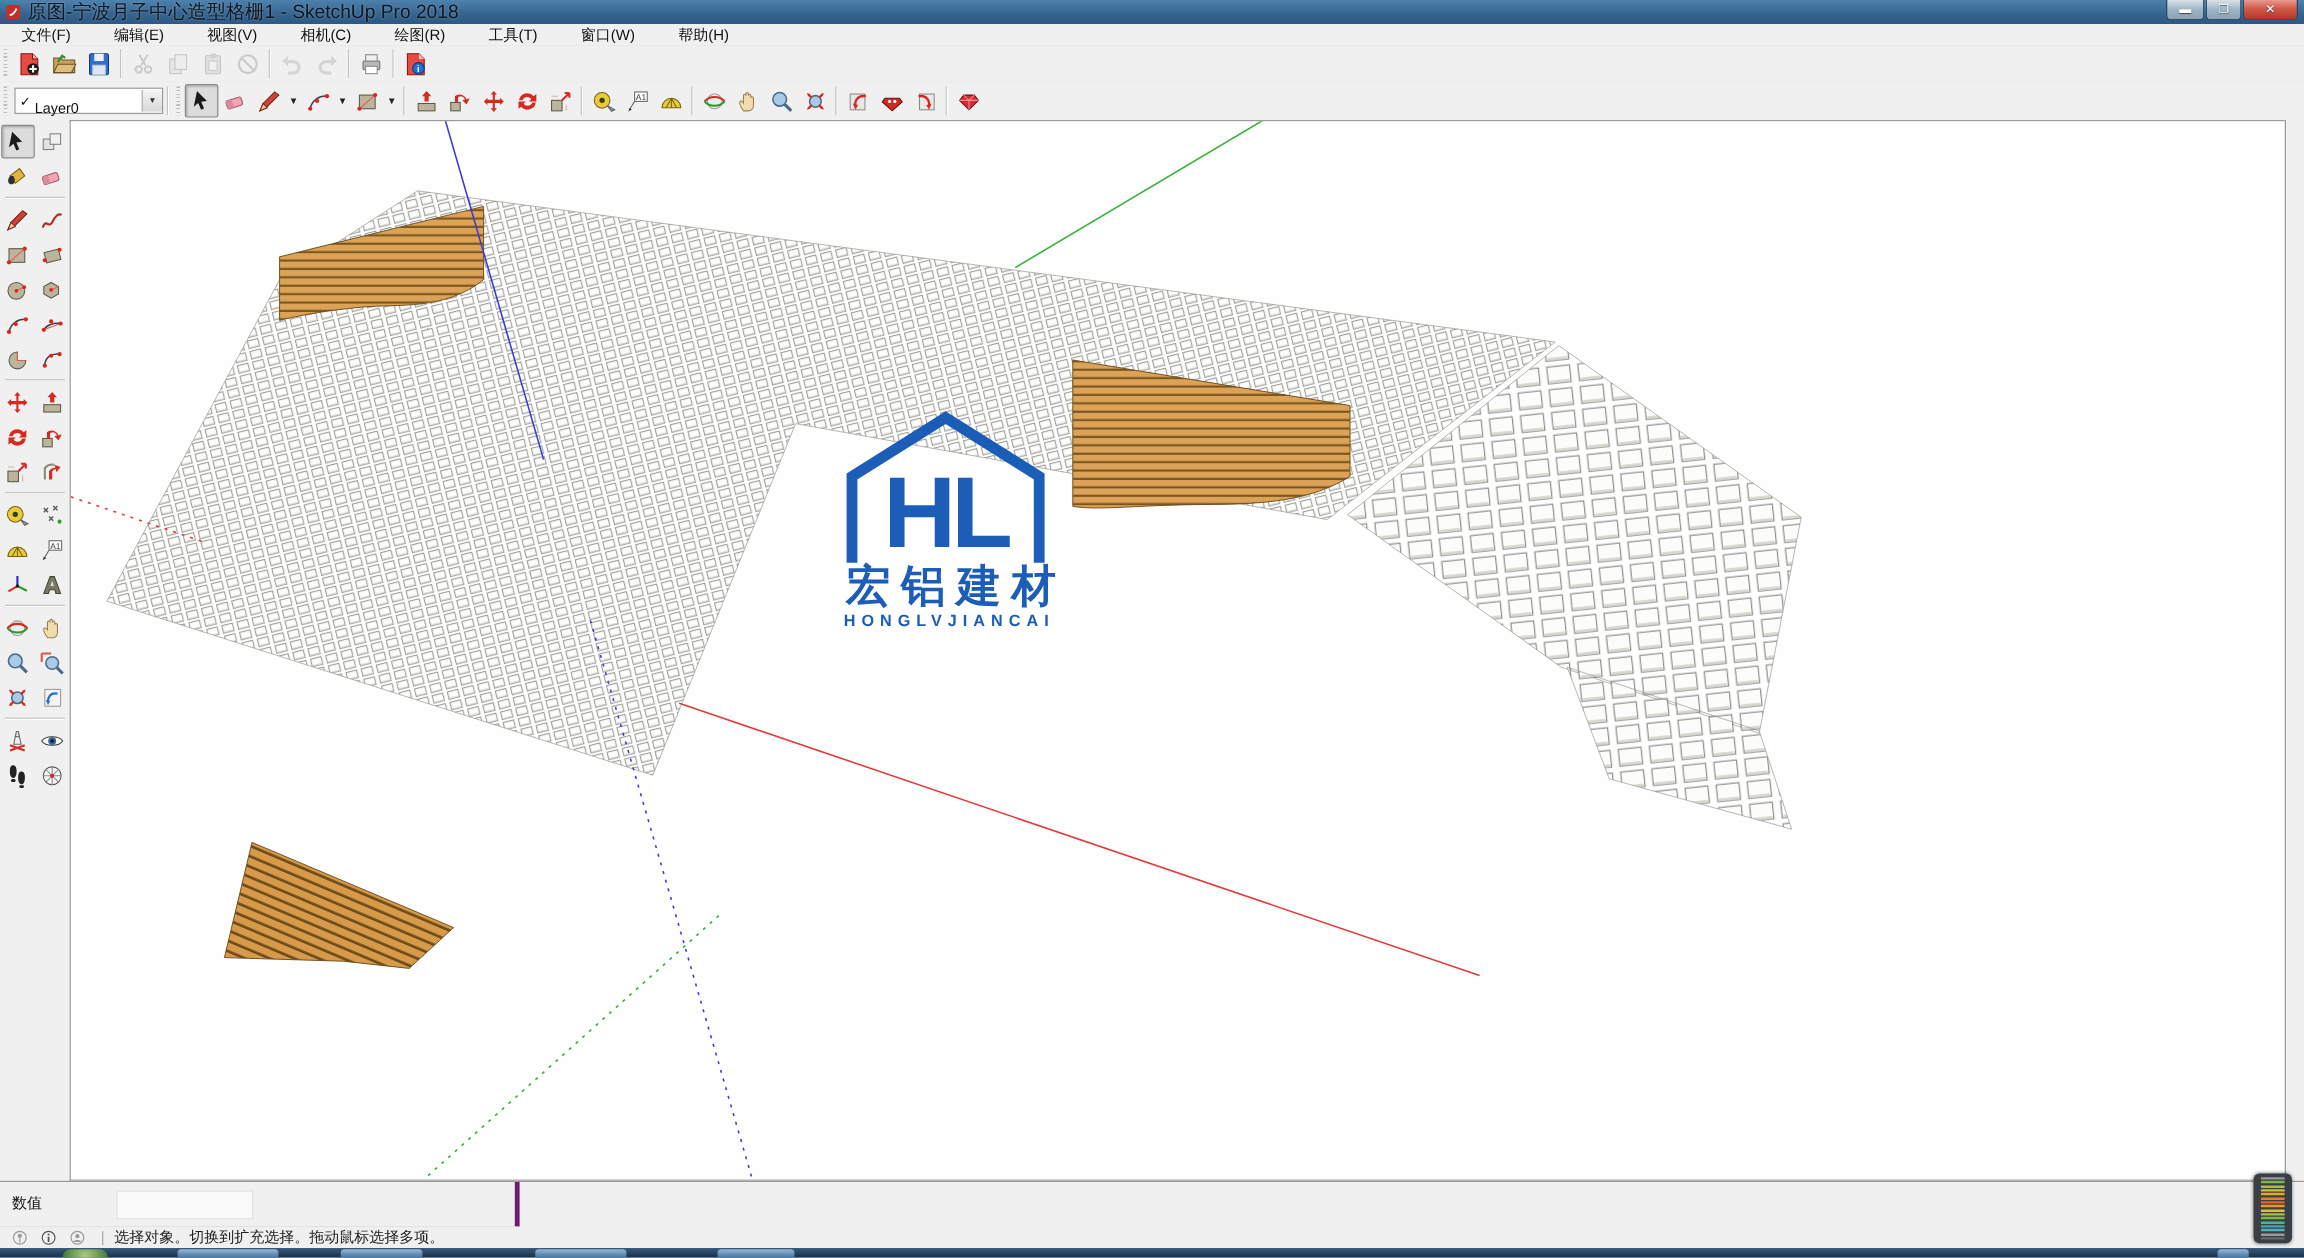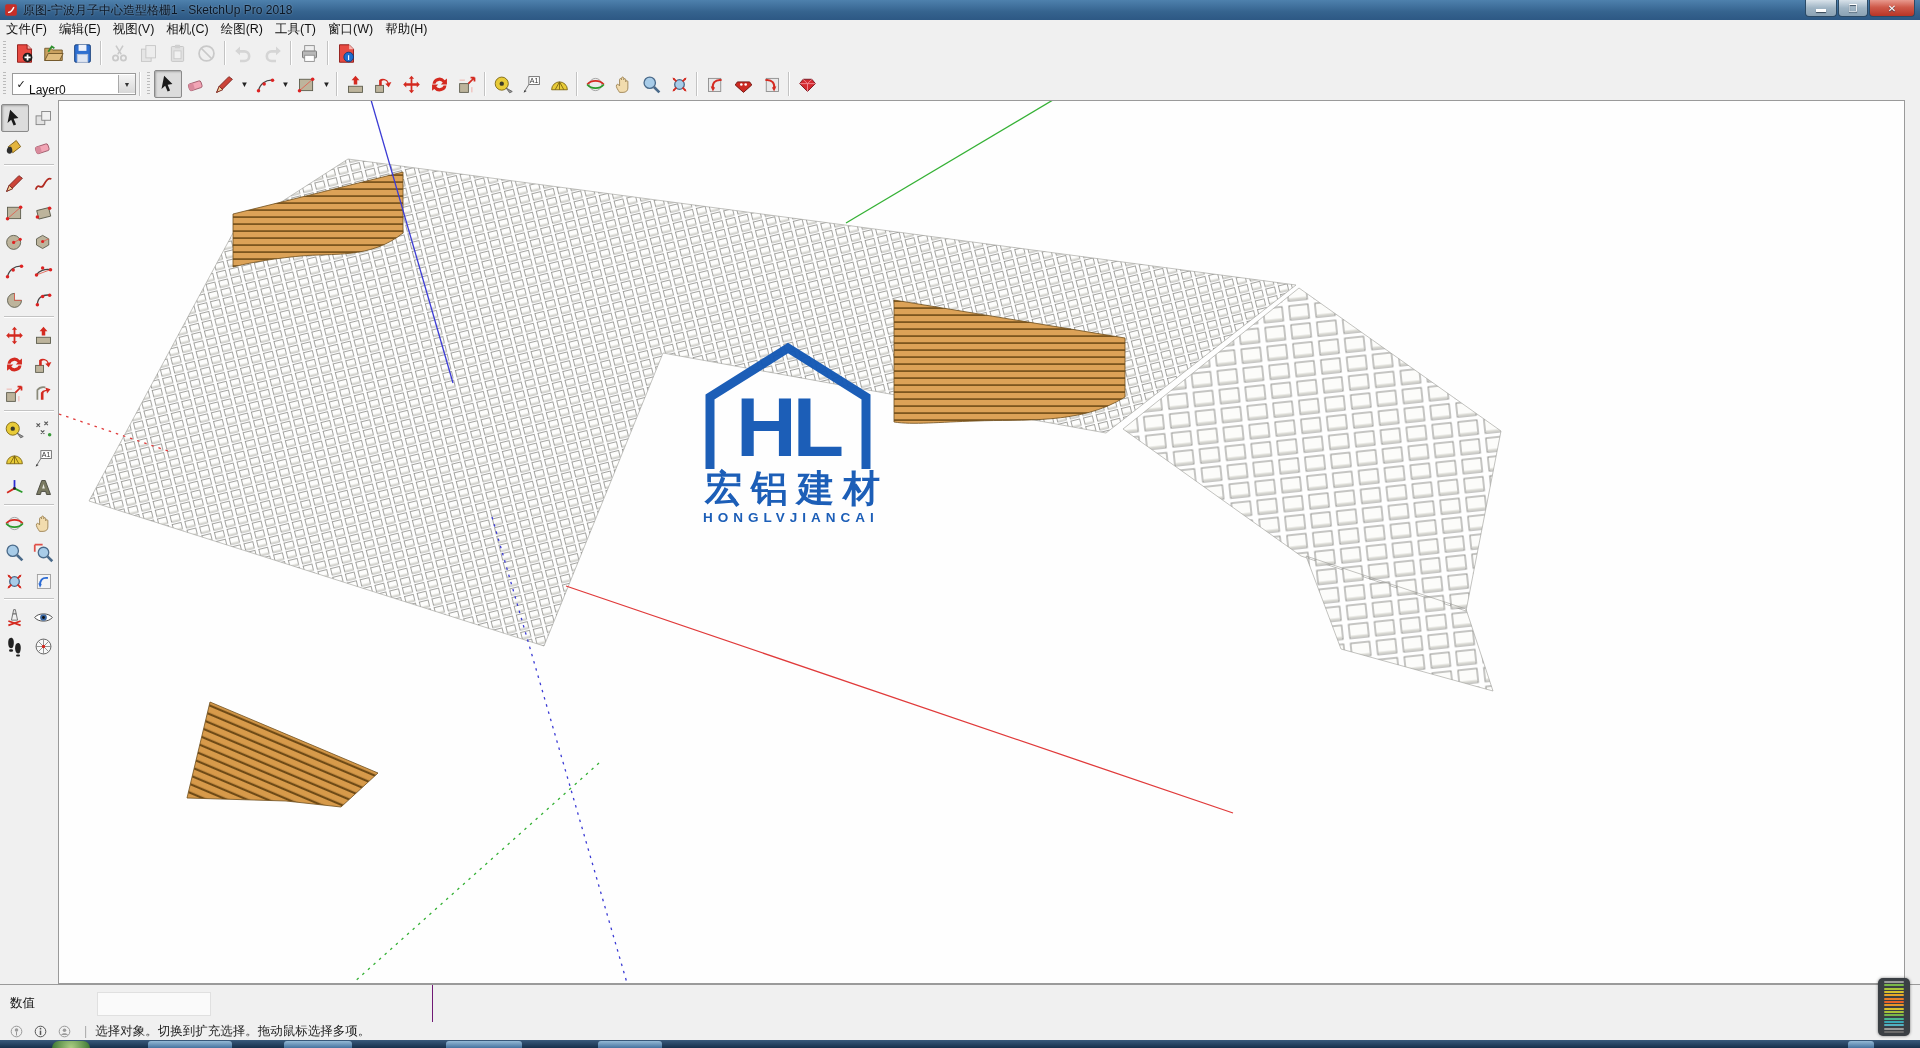--- a/index.html
+++ b/index.html
@@ -2,31 +2,31 @@
 <html><head>
 <meta charset="utf-8">
 <style>
   html,body{margin:0;padding:0;width:1920px;height:1048px;overflow:hidden;
     font-family:"Liberation Sans","DejaVu Sans",sans-serif;background:#f0f0f0;}
   .abs{position:absolute;}
   
   #titlebar{left:0;top:0;width:1920px;height:20px;
     background:linear-gradient(#4e81ad,#35638e 60%,#2d5884);display:flex;align-items:center;}
   #titlebar .appicon{width:14px;height:14px;margin:0 5px 0 4px;}
-  #titlebar .title{font-size:12px;color:#0b1624;text-shadow:0 0 2px rgba(255,255,255,.35);}
+  #titlebar .title{font-size:16px;color:#0b1624;text-shadow:0 0 2px rgba(255,255,255,.35);}
   #wincontrols{position:absolute;right:5px;top:0;display:flex;}
   .winbtn{height:16px;border:1px solid #2b4a66;border-top:none;border-radius:0 0 4px 4px;
     background:linear-gradient(#d8e2ea,#9fb4c4 50%,#8ba2b4);display:flex;align-items:center;justify-content:center;
     color:#fff;font-size:10px;margin-left:1px;text-shadow:0 1px 1px #345;}
   .winbtn.min{width:30px}.winbtn.max{width:28px}
   .winbtn.close{width:44px;background:linear-gradient(#e89a8e,#cf5a4a 45%,#b83426);}
   
   #menubar{left:0;top:20px;width:1920px;height:18px;background:#f0f0f0;border-bottom:1px solid #d7d7d7;
     display:flex;align-items:center;font-size:12.5px;color:#111;}
-  #menubar .mitem{padding:1px 6px;cursor:default;}
+  #menubar .mitem{padding:1px 18px;cursor:default;}
   
   .grip{width:5px;height:24px;margin:0 3px 0 2px;
     background:repeating-linear-gradient(#bbb 0 1px,transparent 1px 3px);
     background-size:3px 100%;background-repeat:no-repeat;background-position:1px 0;}
   #tb1{left:0;top:38px;width:1920px;height:30px;background:#f0f0f0;display:flex;align-items:center;border-bottom:1px solid #e2e2e2;}
   #tb2{left:0;top:68px;width:1920px;height:32px;background:#f0f0f0;display:flex;align-items:center;border-bottom:1px solid #c9c9c9;}
   .tbtn{width:27px;height:27px;display:flex;align-items:center;justify-content:center;border:1px solid transparent;border-radius:2px;}
   .tbtn svg{width:21px;height:21px;}
   #tb2 .tbtn{width:26px;height:26px;}
   .tbtn.pressed{background:#dcdcdc;border:1px solid #8a8a8a;box-shadow:inset 1px 1px 2px rgba(0,0,0,.25);}
@@ -46,21 +46,21 @@
   .prow{display:flex;justify-content:center;gap:1px;margin:0 0 1px 0;}
   .pcell{width:26px;height:26px;display:flex;align-items:center;justify-content:center;border:1px solid transparent;border-radius:2px;}
   .pcell svg{width:21px;height:21px;}
   .pcell.pressed{background:#dcdcdc;border:1px solid #8a8a8a;box-shadow:inset 1px 1px 2px rgba(0,0,0,.25);}
   .psep{height:1px;background:#c3c3c3;border-bottom:1px solid #fff;margin:3px 4px;}
   #viewport{position:absolute;left:58px;top:0;width:1846px;height:884px;background:#fefefe;
     border:1px solid #9a9a9a;border-right:none;box-sizing:border-box;}
   #rframe{position:absolute;left:1904px;top:0;width:16px;height:884px;background:#f0f0f0;border-left:1px solid #9a9a9a;box-sizing:border-box;}
   
   #measurebar{left:0;top:984px;width:1920px;height:38px;background:#f0f0f0;border-top:1px solid #9a9a9a;box-sizing:border-box;}
-  #measuresub{position:absolute;left:0;top:0;width:433px;height:38px;border-right:1px solid #701a75;border-bottom:1px solid #b5b5b5;
+  #measuresub{position:absolute;left:0;top:0;width:433px;height:38px;border-right:4px solid #701a75;border-bottom:1px solid #b5b5b5;
     box-sizing:border-box;display:flex;align-items:center;}
   #measuresub .mlabel{font-size:12.5px;color:#111;margin-left:10px;}
   #measurebox{width:112px;height:22px;margin-left:62px;background:#fafafa;border:1px solid #e0e0e0;}
   #statusbar{left:0;top:1022px;width:1920px;height:18px;background:#f0f0f0;display:flex;align-items:center;font-size:12.5px;color:#222;}
   #statusbar .sicon{width:15px;height:15px;margin-left:9px;}
   #statusbar .sdiv{color:#aaa;margin:0 8px 0 12px;}
   
   #taskbar{left:0;top:1040px;width:1920px;height:8px;background:linear-gradient(#3a5a7c,#16304c);}
   .tkbtn{position:absolute;top:1px;height:7px;border-radius:3px 3px 0 0;
     background:linear-gradient(#9ec4e0,#4a7aa8);opacity:.9;}

